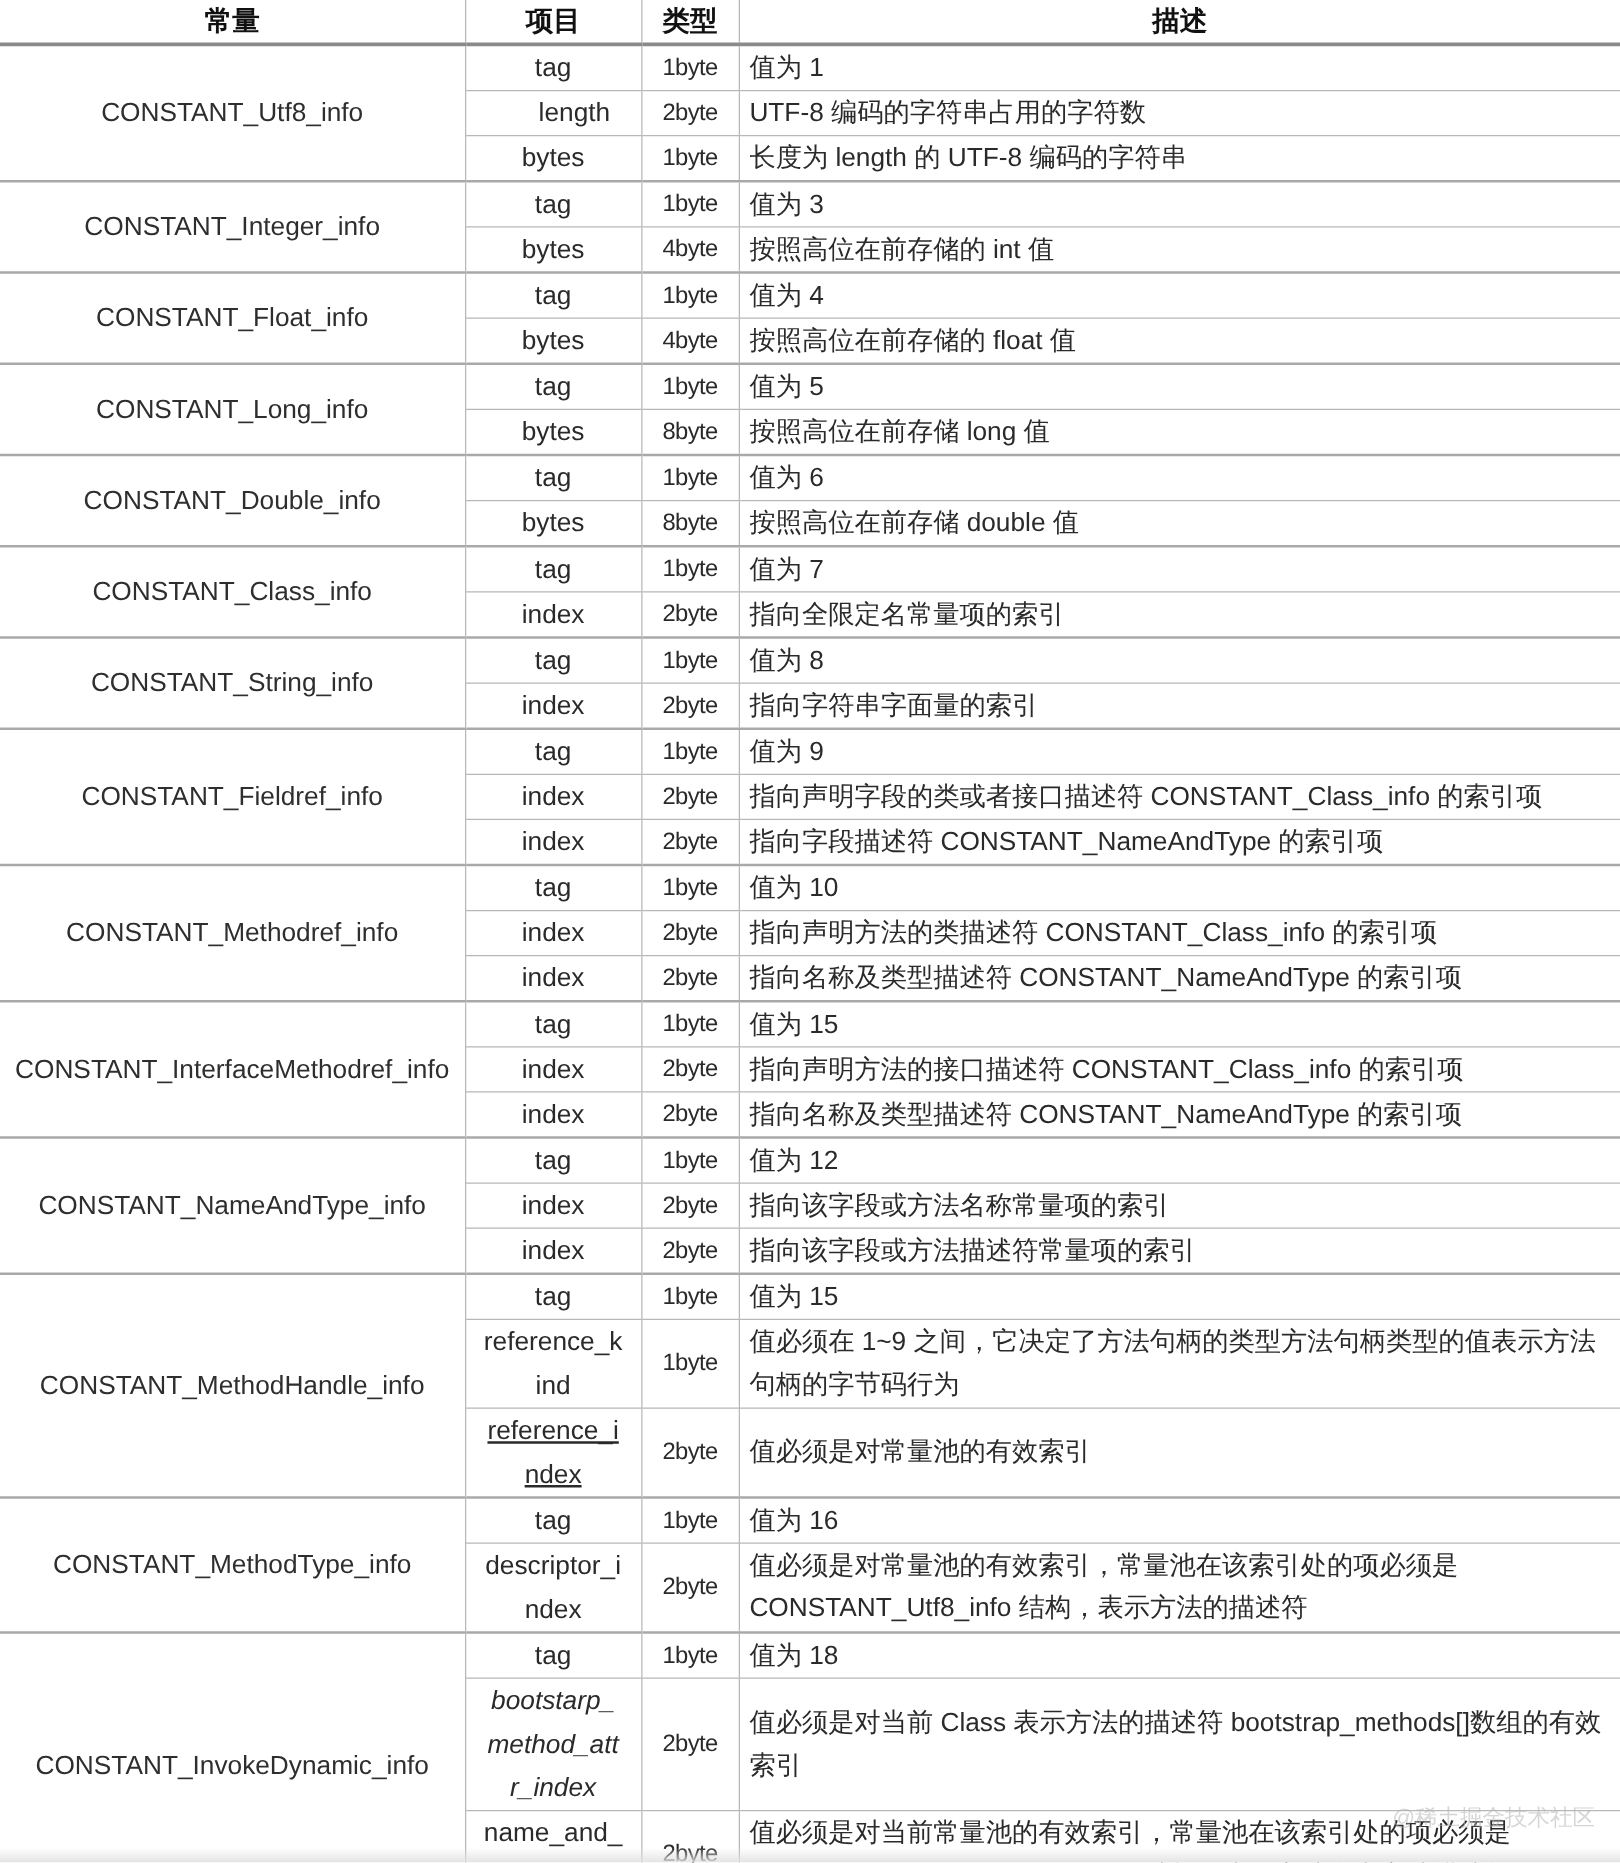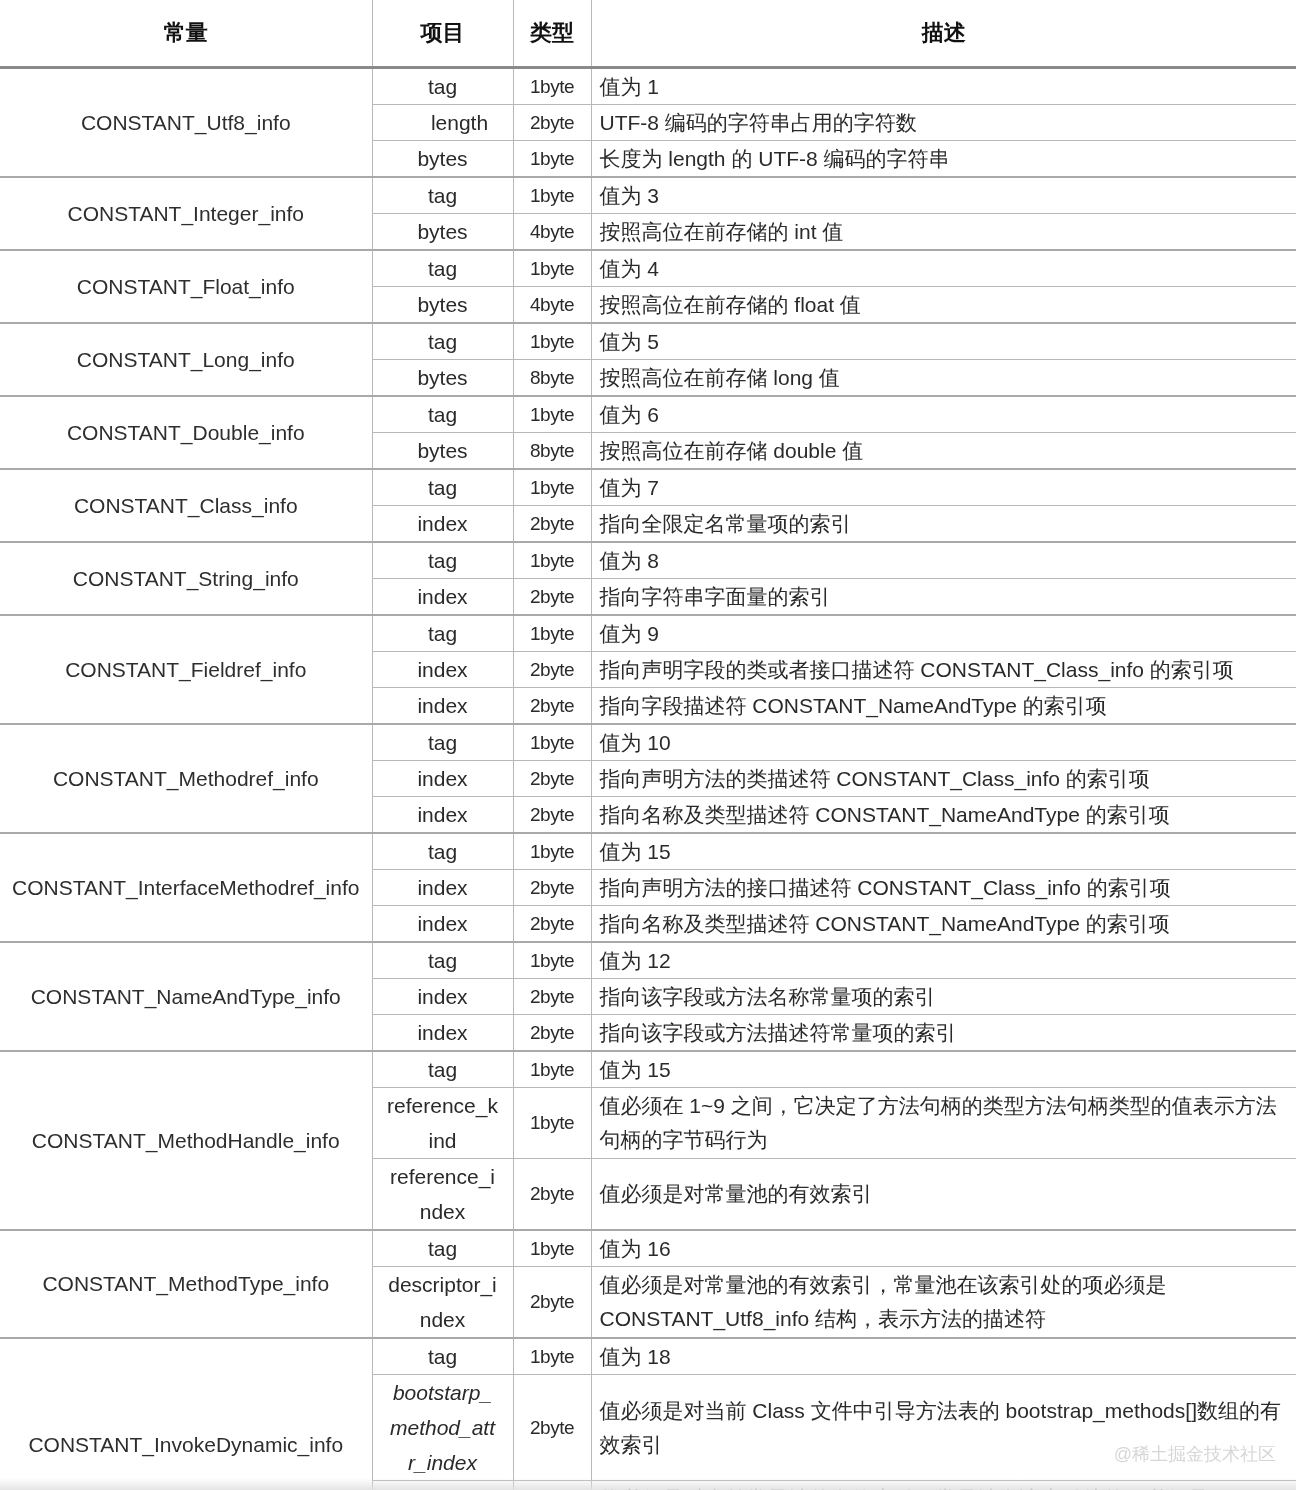--- a/index.html
+++ b/index.html
@@ -1,21 +1,21 @@
 <!DOCTYPE html>
 <html><head>
 <meta charset="utf-8">
 <style>
   html, body { margin: 0; padding: 0; background: #ffffff; }
   body { width: 1296px; height: 1490px; overflow: hidden; position: relative;
          font-family: "Liberation Sans", "DejaVu Sans", sans-serif; color: #2a2a2a; }
   table { border-collapse: collapse; table-layout: fixed; width: 1296px; position: absolute; top: 0; left: 0; }
   col.c1 { width: 372px; } col.c2 { width: 141px; } col.c3 { width: 78px; } col.c4 { width: 705px; }
   th { height: 34px; font-size: 22px; font-weight: bold; color: #111; 
-       border-left: 1px solid #b8b8b8; border-bottom: 3px solid #8a8a8a; padding: 16px; background: #fff; }
+       border-left: 1px solid #b8b8b8; border-bottom: 3px solid #8a8a8a; padding: 0; background: #fff; }
   th:first-child { border-left: none; }
   td { border: 1px solid #b8b8b8; padding: 0; font-size: 21px; vertical-align: middle; }
   td.name { text-align: center; border-left: none; font-size: 21px; color: #2e2e2e; }
   td.item { text-align: center; line-height: 35px; }
   td.type { text-align: center; font-size: 19px; letter-spacing: -0.5px; }
   td.desc { text-align: left; padding-left: 8px; padding-right: 10px; line-height: 34px; }
   td.desc, td:last-child { border-right: none; }
   tr.group-start td { border-top: 2px solid #a9a9a9; }
   .watermark { position: absolute; right: 20px; bottom: 24px; font-size: 18px; color: rgba(180,180,180,0.55); pointer-events: none; }
   .bottom-fade { position: absolute; left: 0; right: 0; bottom: 0; height: 12px;
@@ -194,21 +194,21 @@
       </tr>
       <tr>
         <td class="item" style="height: 69px;">
           <div>reference_k</div>
           <div>ind</div>
         </td>
         <td class="type">1byte</td>
         <td class="desc">值必须在 1~9 之间，它决定了方法句柄的类型方法句柄类型的值表示方法句柄的字节码行为</td>
       </tr>
       <tr>
-        <td class="item" style="height: 69px;">
+        <td class="item" style="height: 69px; text-decoration: underline;">
           <div>reference_i</div>
           <div>ndex</div>
         </td>
         <td class="type">2byte</td>
         <td class="desc">值必须是对常量池的有效索引</td>
       </tr>
       <tr class="group-start">
         <td class="name" rowspan="2">CONSTANT_MethodType_info</td>
         <td class="item" style="height: 34px;">tag</td>
         <td class="type">1byte</td>
@@ -228,21 +228,21 @@
         <td class="type">1byte</td>
         <td class="desc">值为 18</td>
       </tr>
       <tr>
         <td class="item" style="height: 103px; font-style: italic;">
           <div>bootstarp_</div>
           <div>method_att</div>
           <div>r_index</div>
         </td>
         <td class="type">2byte</td>
-        <td class="desc">值必须是对当前 Class 文件中引导方法表的 bootstrap_methods[]数组的有效索引</td>
+        <td class="desc">值必须是对当前 Class 表示方法的描述符 bootstrap_methods[]数组的有效索引</td>
       </tr>
       <tr>
         <td class="item" style="height: 69px;">
           <div>name_and_</div>
           <div>type_index</div>
         </td>
         <td class="type">2byte</td>
         <td class="desc">值必须是对当前常量池的有效索引，常量池在该索引处的项必须是 CONSTANT_NameAndType_info 结构，表示方法名和方法描述符</td>
       </tr>
     </tbody>

